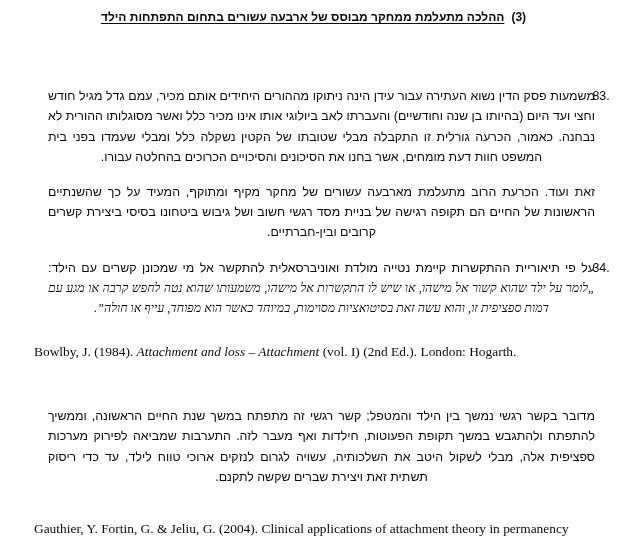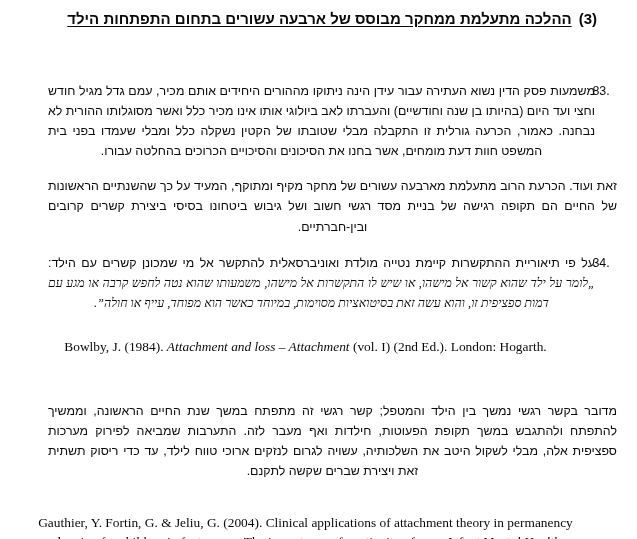--- a/index.html
+++ b/index.html
@@ -20,24 +20,24 @@
     position: relative;
     width: 637px;
     height: 539px;
     box-sizing: border-box;
     padding: 0;
   }
 
   
   .heading-row {
     direction: rtl;
-    text-align: right;
-    margin: 10px 0 7px 0;
+    text-align: center;
+    margin: 10px 0 16px 0;
     padding: 0 40px 0 30px;
-    font-size: 15px;
+    font-size: 12px;
     font-weight: bold;
     line-height: 1.2;
     white-space: nowrap;
   }
   .heading-num {
     font-weight: bold;
     margin-left: 7px;
   }
   .heading-text {
     font-weight: bold;
@@ -69,34 +69,34 @@
   }
   .clause-body { display: block; }
 
   
   .para {
     direction: rtl;
     text-align: justify;
     text-align-last: center;
     font-size: 12.4px;
     line-height: 1.62;
-    padding-right: 20px;
+    padding-right: 42px;
     padding-left: 48px;
     margin-top: 15px;
   }
 
   .quote-italic {
     font-style: italic;
     font-family: Liberation Serif, serif;
   }
 
   
   .reference {
     direction: ltr;
-    text-align: center;
+    text-align: left;
     font-family: "Liberation Serif", serif;
     font-size: 13.4px;
     line-height: 1.42;
     padding-right: 60px;
     padding-left: 34px;
     margin-top: 16px;
   }
   .reference .it { font-style: italic; }
 
   .gap-lg { height: 30px; }

